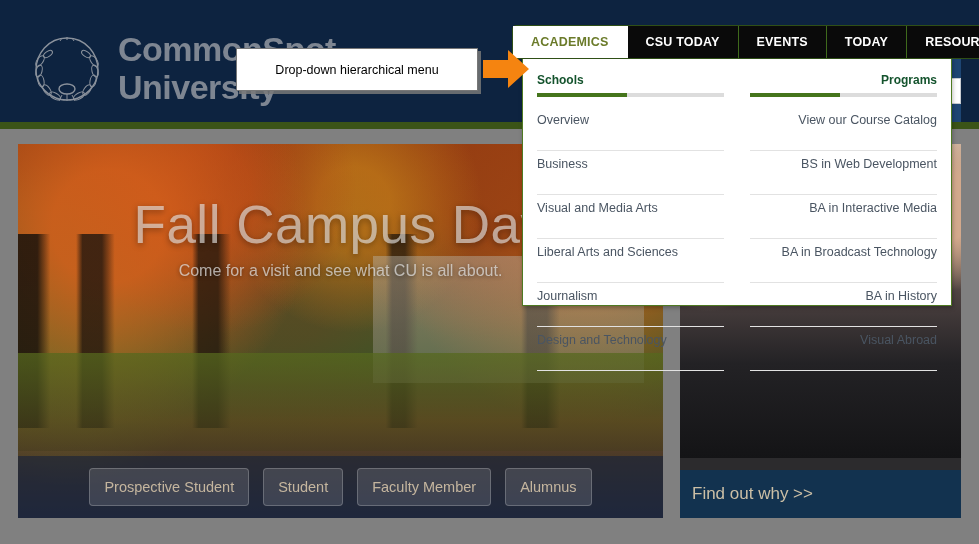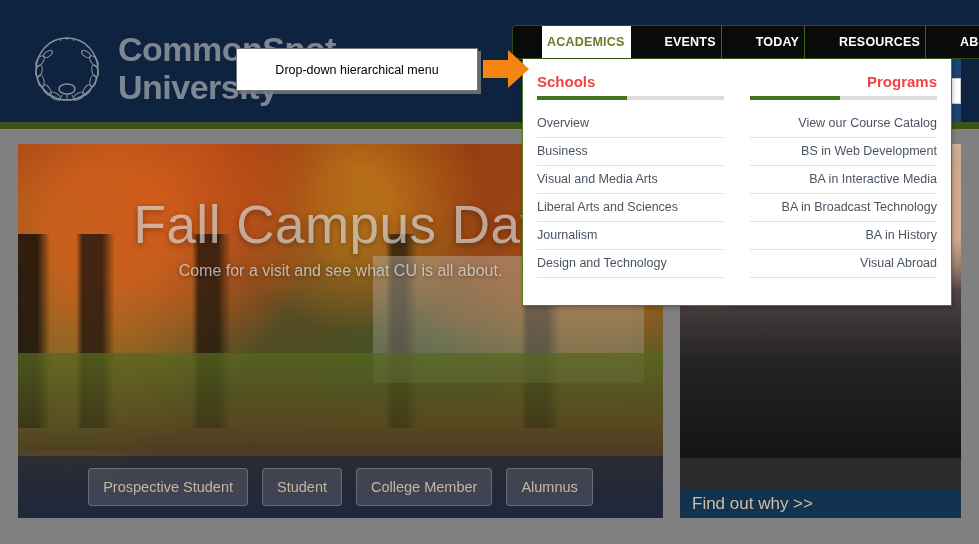--- a/index.html
+++ b/index.html
@@ -53,24 +53,24 @@
     position:absolute;left:512px;top:25px;height:34px;
     background:#0a0a0a;
     display:flex;align-items:stretch;
     border-top-left-radius:4px;border-top-right-radius:4px;
     border:1px solid #2f4f16;
     box-sizing:border-box;
     z-index:40;
   }
   .nav-item{
     display:flex;align-items:center;justify-content:center;
-    padding:0 5px;
+    padding:0 18px;
     color:#ffffff;font-size:12.5px;font-weight:bold;letter-spacing:0.2px;
     border-right:1px solid #3f6a1c;
-    white-space:nowrap;cursor:pointer;margin-left:29px;
+    white-space:nowrap;cursor:pointer;
   }
   .nav-item:last-child{border-right:0;}
   .nav-item.active{
     background:#ffffff;color:#6b7b2a;
     border-right:1px solid #ffffff;
   }
 
   
   .dropdown{
     position:absolute;left:522px;top:57px;width:430px;height:249px;
@@ -79,30 +79,30 @@
     border-top:0;
     box-sizing:border-box;
     z-index:30;
     display:flex;
     padding:12px 14px 0 14px;
     box-shadow:1px 2px 4px rgba(0,0,0,.25);
   }
   .dd-col{flex:1;padding:0 0 0 0;}
   .dd-col + .dd-col{margin-left:26px;text-align:right;}
   .dd-title{
-    font-size:15px;font-weight:bold;color:#ef4444;
+    font-size:12px;font-weight:bold;color:#14532d;
     padding:4px 0 6px 0;
   }
   .dd-rule{position:relative;height:4px;background:#dcdcdc;margin-bottom:10px;}
   .dd-rule::before{
     content:"";position:absolute;left:0;top:0;height:4px;width:48%;background:#45751c;
   }
   .dd-link{
     font-size:12.5px;color:#4a5562;
-    padding:6px 0 7px 0;
+    padding:6px 0 23px 0;
     border-bottom:1px solid #e2e2e2;
     cursor:pointer;white-space:nowrap;
   }
 
   
   .callout{
     position:absolute;left:236px;top:48px;width:240px;height:41px;
     background:#ffffff;
     border:1px solid #777;
     box-shadow:3px 3px 0 rgba(120,120,120,.85);
@@ -204,21 +204,21 @@
   }
   .panel-title{
     position:absolute;left:0;right:0;top:42px;
     text-align:center;
     font-size:30px;line-height:38px;font-weight:300;
     color:rgba(226,226,226,.72);
     text-shadow:0 2px 6px rgba(0,0,0,.4);
     padding:0 18px;box-sizing:border-box;
   }
   .panel-cta{
-    position:absolute;left:0;bottom:0;width:100%;height:28px;
+    position:absolute;left:0;bottom:0;width:100%;height:48px;
     background:#12324f;
     display:flex;align-items:center;
   }
   .panel-cta span{
     color:#cbbfa6;font-size:17px;padding-left:12px;cursor:pointer;
   }
 </style>
 </head>
 <body>
 
@@ -257,20 +257,21 @@
     <div class="header-accent"></div>
 
     <div class="search-box">
       <input type="text" placeholder="" style="">
     </div>
   </div>
   <div class="header-stripe"></div>
 
   <div class="nav">
     <div class="nav-item active">ACADEMICS</div>
+    <div class="nav-item">CSU TODAY</div>
     <div class="nav-item">EVENTS</div>
     <div class="nav-item">TODAY</div>
     <div class="nav-item">RESOURCES</div>
     <div class="nav-item">ABOUT US</div>
   </div>
 
   <div class="dropdown">
 
     <div class="dd-col">
       <div class="dd-title">Schools</div>
@@ -309,21 +310,21 @@
     <div class="hero-trees"></div>
     <div class="hero-bldg"></div>
     <div class="hero-ground"></div>
 
     <div class="hero-title">Fall Campus Day</div>
     <div class="hero-sub">Come for a visit and see what CU is all about.</div>
 
     <div class="audience-bar">
       <div class="aud-btn">Prospective Student</div>
       <div class="aud-btn">Student</div>
-      <div class="aud-btn">College Member</div>
+      <div class="aud-btn">Faculty Member</div>
       <div class="aud-btn">Alumnus</div>
     </div>
   </div>
 
   <div class="panel">
     <div class="panel-photo"></div>
     <div class="panel-caps"></div>
     <div class="panel-title">Voted Best College in America</div>
     <div class="panel-cta">
       <span>Find out why &gt;&gt;</span>

